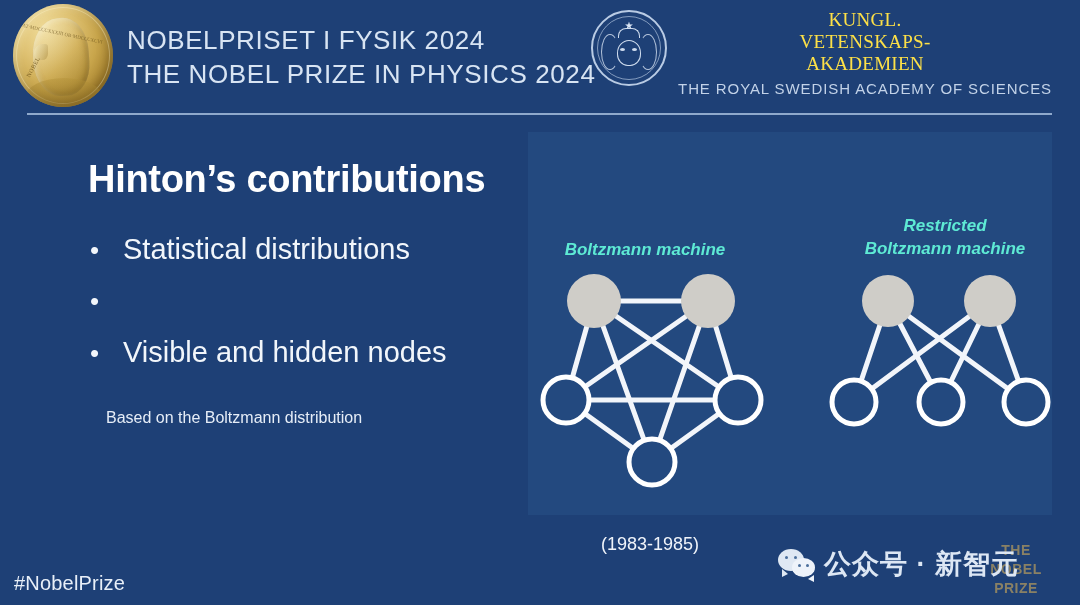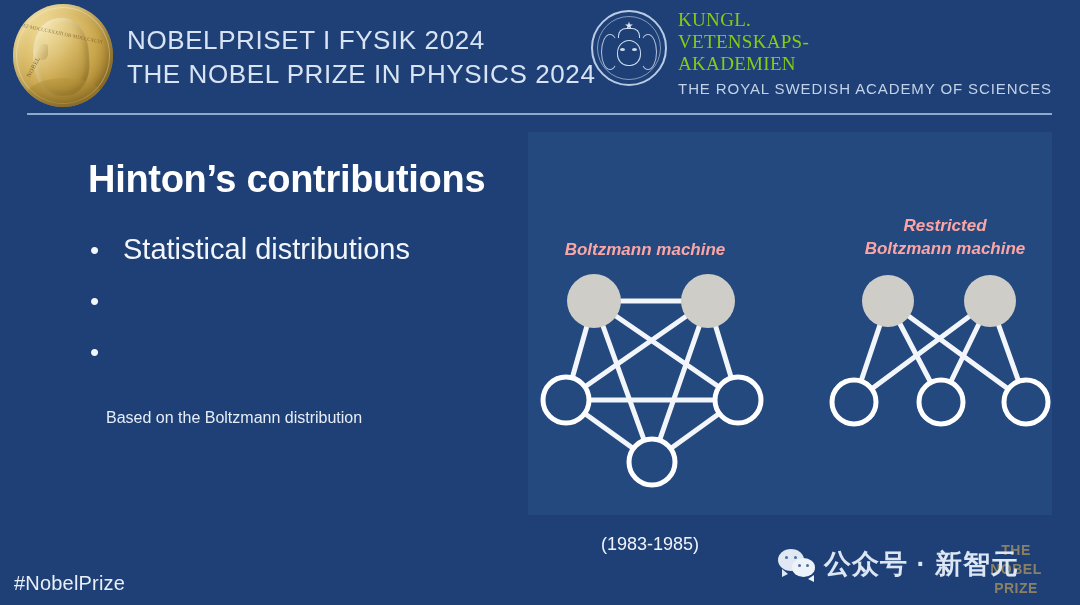--- a/index.html
+++ b/index.html
@@ -165,26 +165,27 @@
     top: 22px;
     width: 16px; height: 34px;
     border: 1.5px solid rgba(207,220,238,0.85);
     border-radius: 50%;
   }
   .academy-seal .wreath-l { left: 8px; border-right-color: transparent; }
   .academy-seal .wreath-r { right: 8px; border-left-color: transparent; }
 
   .academy-text { padding-top: 1px; }
   .academy-name {
-    color: #84cc16;
+    color: #fde047;
     font-size: 19px;
     line-height: 22px;
     letter-spacing: 0.3px;
     font-family: "Liberation Serif", serif;
     white-space: nowrap;
+    text-align: center;
   }
   .academy-sub {
     margin-top: 5px;
     color: #c2d2e8;
     font-size: 15px;
     letter-spacing: 0.9px;
     white-space: nowrap;
   }
 
   .divider {
@@ -235,21 +236,21 @@
   
   .panel {
     position: absolute;
     left: 528px; top: 132px;
     width: 524px; height: 383px;
     background: #234madd;
     background: #23497f;
   }
   .diagram-caption {
     position: absolute;
-    color: #fca5a5;
+    color: #5eead4;
     font-size: 17px;
     font-style: italic;
     font-weight: bold;
     text-align: center;
     line-height: 23px;
     white-space: nowrap;
   }
   #caption-bm { left: 540px; top: 238px; width: 210px; }
   #caption-rbm { left: 840px; top: 214px; width: 210px; }
   .years {
@@ -384,20 +385,21 @@
   <div class="bullets">
     <div class="bullet">
       <span class="dot">•</span>
       <span>Statistical distributions</span>
     </div>
     <div class="bullet">
       <span class="dot">•</span>
     </div>
     <div class="bullet">
       <span class="dot">•</span>
+      <span>Visible and hidden nodes</span>
     </div>
   </div>
 
   <div class="subnote">Based on the Boltzmann distribution</div>
 
   <div class="panel"></div>
 
   <div class="diagram-caption" id="caption-bm">Boltzmann machine</div>
 
   <div class="diagram-caption" id="caption-rbm">

